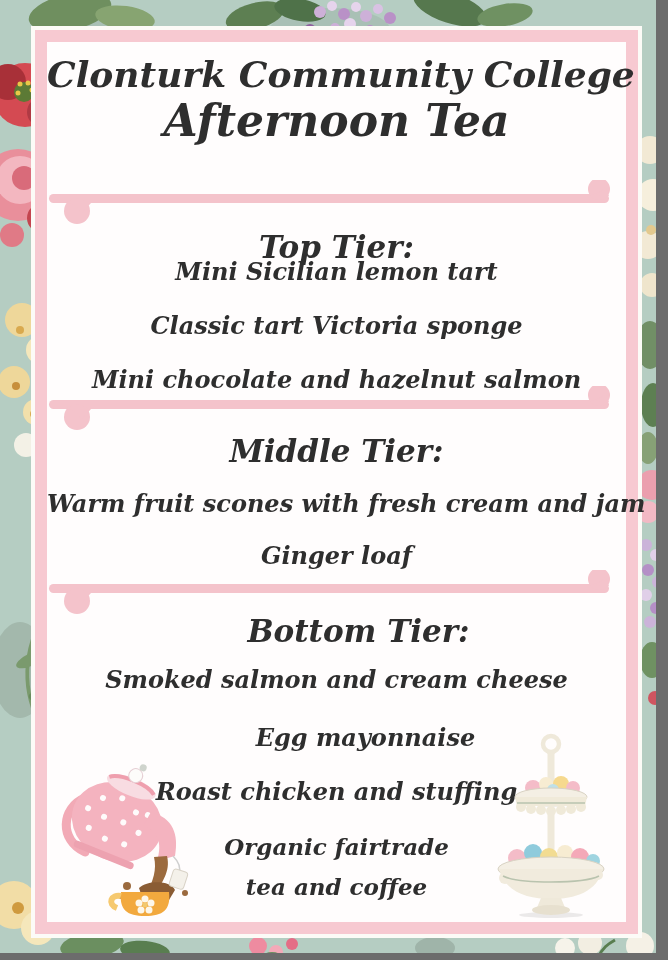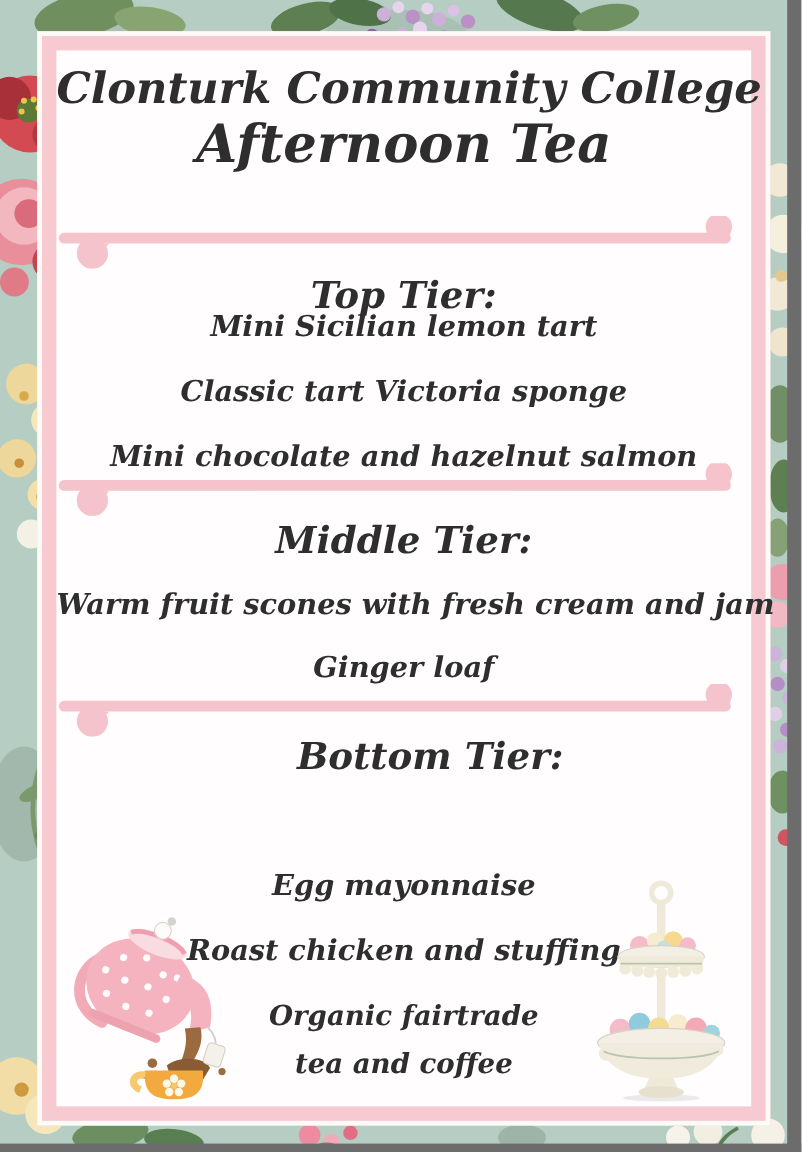--- a/index.html
+++ b/index.html
@@ -35,21 +35,21 @@
     white-space:nowrap;
     line-height:1.15;
   }
   .t-title1{top:12px;font-size:36px;}
   .t-title2{top:54px;font-size:44px;}
   .t-header{font-size:31px;}
   .t-item{font-size:24px;font-style:italic;}
   .t-foot{font-size:23px;}
   .h1{top:168px;margin-top:20px;} .i11{top:216px;} .i12{top:270px;} .i13{top:324px;}
   .h2{top:392px;} .i21{top:448px;} .i22{top:500px;}
-  .h3{top:572px;margin-left:22px;} .i31{top:624px;} .i32{top:682px;} .i33{top:736px;}
+  .h3{top:572px;margin-left:22px;} .i31{top:624px;} .i32{top:682px;margin-left:29px;} .i33{top:736px;}
   .f1{top:792px;} .f2{top:832px;}
   
   .divider{position:absolute;left:0;width:579px;height:44px;}
   .d1{top:138px;} .d2{top:344px;} .d3{top:528px;}
   
   .teapot{position:absolute;left:8px;top:718px;width:150px;height:158px;}
   .stand{position:absolute;left:442px;top:688px;width:125px;height:188px;}
 </style>
 </head>
 <body>
@@ -184,20 +184,21 @@
 
       <svg class="divider d3" viewBox="0 0 579 44" aria-hidden="true">
         <rect x="2" y="14" width="560" height="9" rx="4.5" fill="#f4c3cb"></rect>
         <circle cx="552" cy="9" r="11" fill="#f4c3cb"></circle>
         <path d="M 541,14 Q 556,14 558,6 L 562,16 Z" fill="#f4c3cb"></path>
         <circle cx="30" cy="31" r="13" fill="#f4c3cb"></circle>
         <path d="M 18,23 Q 30,23 34,34 L 44,23 Z" fill="#f4c3cb"></path>
       </svg>
 
       <div class="line t-header h3">Bottom Tier:</div>
+      <div class="line t-item i31">Smoked salmon and cream cheese</div>
       <div class="line t-item i32">Egg mayonnaise</div>
       <div class="line t-item i33">Roast chicken and stuffing</div>
       <div class="line t-foot f1">Organic fairtrade</div>
       <div class="line t-foot f2">tea and coffee</div>
 
       <svg class="teapot" viewBox="0 0 150 158" aria-hidden="true">
 
         <path d="M 30,38 C 6,48 4,80 30,92" stroke="#f2aab6" stroke-width="9" fill="none" stroke-linecap="round"></path>
 
         <g transform="rotate(22 62 62)">

